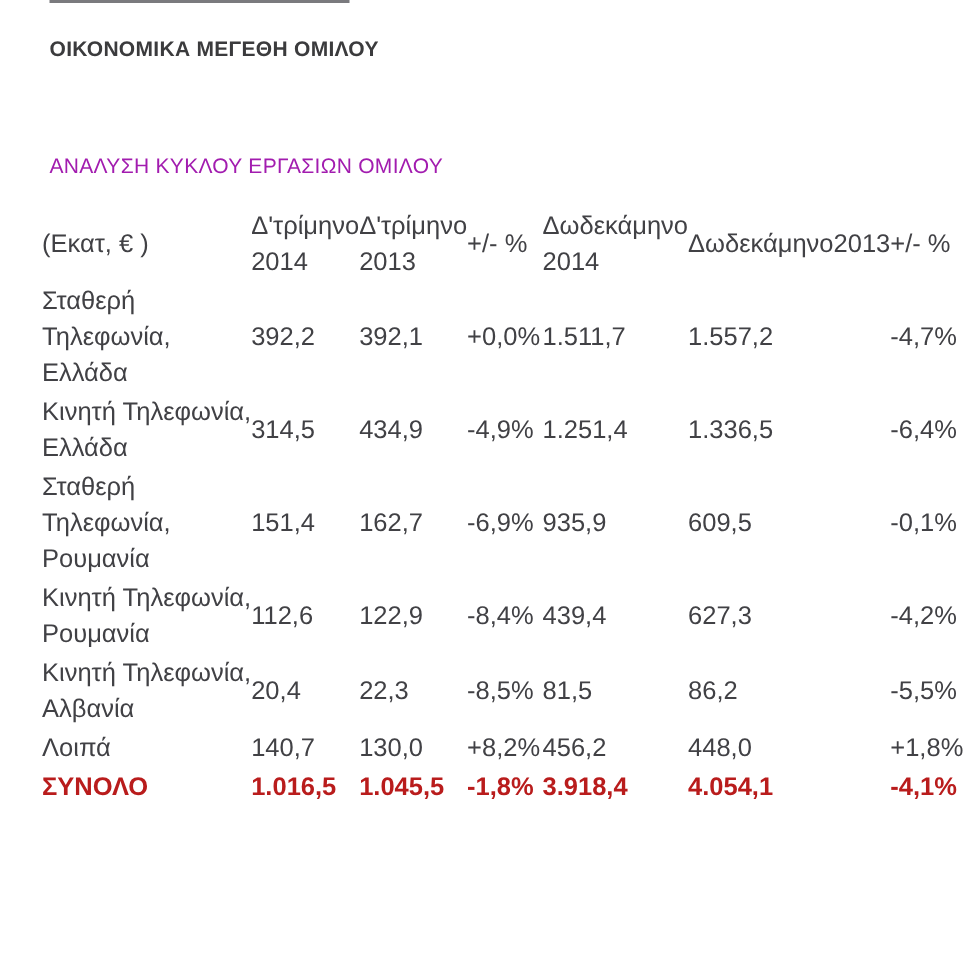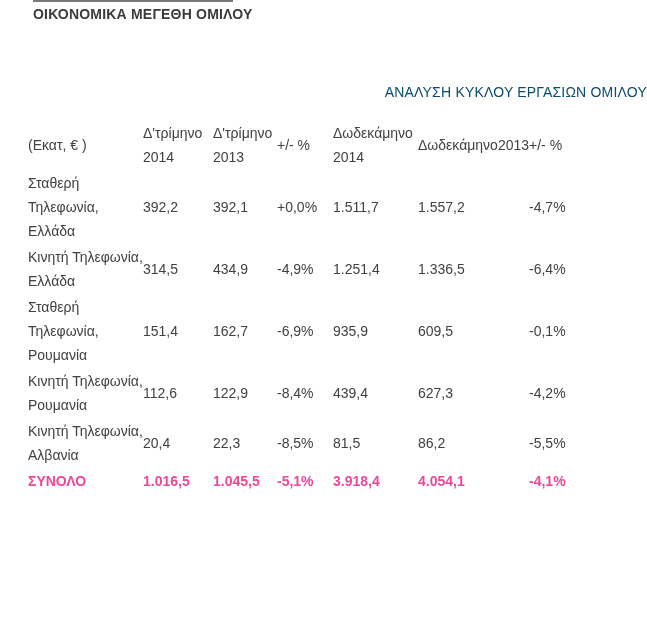--- a/index.html
+++ b/index.html
@@ -17,59 +17,58 @@
   }
   .top-artifact {
     position: absolute;
     left: 33px;
     top: 0;
     width: 200px;
     height: 2px;
     background: #7a7a7e;
   }
   .page-title {
-    margin: 6px 0 0 33px;
+    margin: 24px 0 0 33px;
     font-size: 14px;
     font-weight: bold;
     color: #3b3b3d;
     letter-spacing: 0.2px;
   }
   .section-title {
     margin: 62px 0 0 33px;
     font-size: 14px;
     font-weight: normal;
-    color: #0c4a6e;
+    color: #a21caf;
     letter-spacing: 0.2px;
-    text-align: right;
   }
   table.fin-table {
     margin: 20px 0 1px 28px;
     border-collapse: collapse;
     table-layout: fixed;
-    font-size: 14px;
+    font-size: 17px;
     line-height: 24px;
     color: #414145;
   }
   table.fin-table th,
   table.fin-table td {
     text-align: left;
     vertical-align: middle;
     font-weight: normal;
     padding: 1px 0;
     white-space: pre;
     overflow: visible;
   }
   .c0 { width: 115px; }
   .c1 { width: 70px; }
   .c2 { width: 64px; }
   .c3 { width: 56px; }
   .c4 { width: 85px; }
   .c5 { width: 109px; }
   .c6 { width: 70px; }
-  tr.bold td { font-weight: bold; color: #ec4899; }
+  tr.bold td { font-weight: bold; color: #b91c1c; }
 </style>
 </head>
 <body>
 
 <div class="top-artifact"></div>
 
 <h1 class="page-title">ΟΙΚΟΝΟΜΙΚΑ ΜΕΓΕΘΗ ΟΜΙΛΟΥ</h1>
 
 <h2 class="section-title">ΑΝΑΛΥΣΗ ΚΥΚΛΟΥ ΕΡΓΑΣΙΩΝ ΟΜΙΛΟΥ</h2>
 
@@ -134,23 +133,32 @@
       <tr>
         <td class="c0">Κινητή Τηλεφωνία,
 Αλβανία</td>
         <td class="c1">20,4</td>
         <td class="c2">22,3</td>
         <td class="c3">-8,5%</td>
         <td class="c4">81,5</td>
         <td class="c5">86,2</td>
         <td class="c6">-5,5%</td>
       </tr>
+      <tr>
+        <td class="c0">Λοιπά</td>
+        <td class="c1">140,7</td>
+        <td class="c2">130,0</td>
+        <td class="c3">+8,2%</td>
+        <td class="c4">456,2</td>
+        <td class="c5">448,0</td>
+        <td class="c6">+1,8%</td>
+      </tr>
       <tr class="bold">
         <td class="c0">ΣΥΝΟΛΟ</td>
         <td class="c1">1.016,5</td>
         <td class="c2">1.045,5</td>
-        <td class="c3">-5,1%</td>
+        <td class="c3">-1,8%</td>
         <td class="c4">3.918,4</td>
         <td class="c5">4.054,1</td>
         <td class="c6">-4,1%</td>
       </tr>
     </tbody>
 </table>
 
 </body></html>

